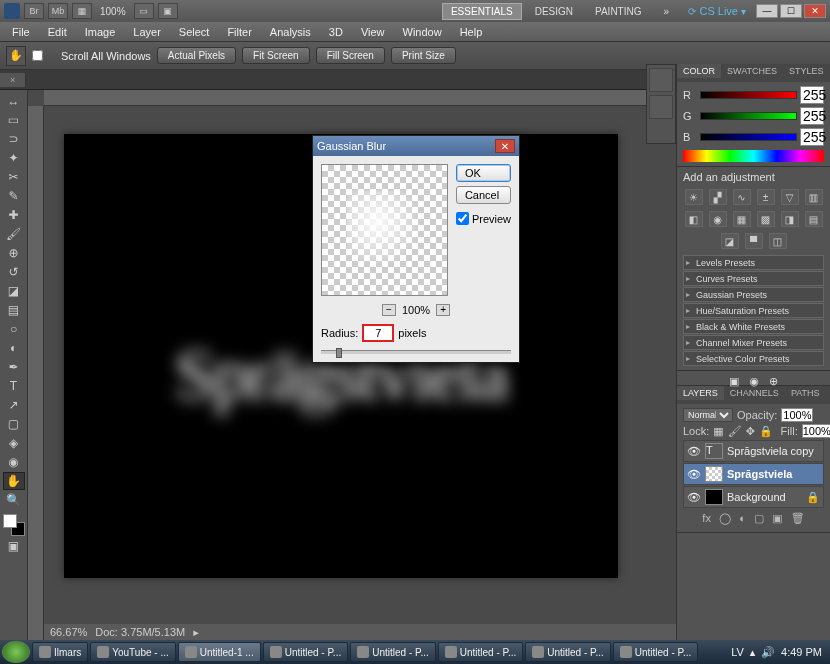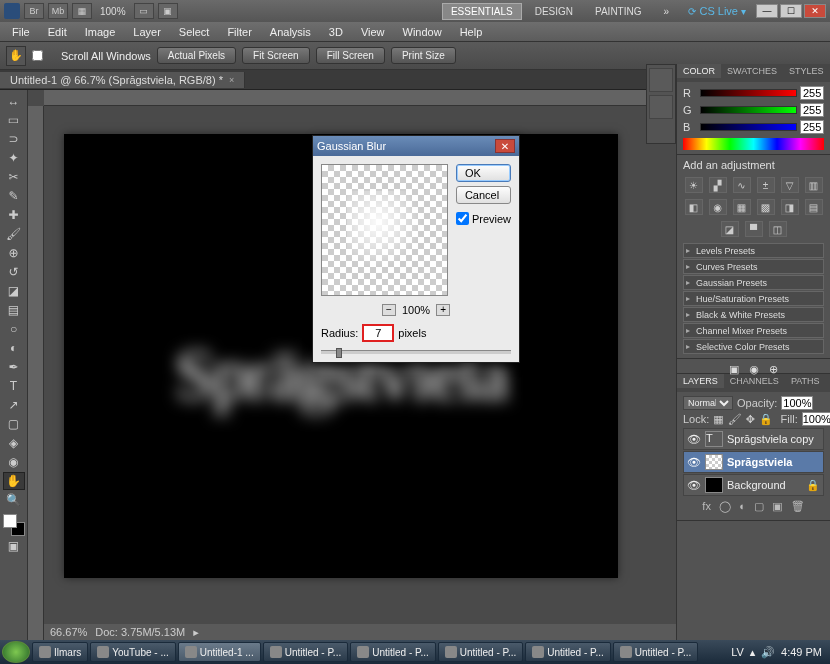--- a/index.html
+++ b/index.html
@@ -44,21 +44,21 @@
 .panel{border-bottom:1px solid #333}
 .panel .tabs{height:18px;background:#464646;display:flex;align-items:flex-start}
 .panel .tabs span{padding:2px 6px;font-size:9px;color:#bbb;text-transform:uppercase}
 .panel .tabs span.active{background:#535353;color:#eee}
 .panel .body{padding:4px 6px;font-size:9px;color:#ddd}
 .color-sliders{display:grid;grid-template-columns:14px 1fr 24px;gap:3px;align-items:center}
 .color-sliders .bar{height:8px;border:1px solid #333}
 .color-sliders .r{background:linear-gradient(to right,#000,#f00)}
 .color-sliders .g{background:linear-gradient(to right,#000,#0f0)}
 .color-sliders .b{background:linear-gradient(to right,#000,#00f)}
-.color-sliders .val{background:#fff;color:#000;text-align:center;border:1px solid #888;font-size:11px;padding:0 2px}
+.color-sliders .val{background:#fff;color:#000;text-align:center;border:1px solid #888;font-size:14px;padding:0 2px}
 .spectrum{height:12px;margin-top:4px;background:linear-gradient(to right,red,yellow,lime,cyan,blue,magenta,red)}
 .adj-body{font-size:9px}
 .adj-icons{display:flex;flex-wrap:wrap;gap:6px;margin:6px 0;justify-content:center}
 .adj-icons span{width:18px;height:16px;border:1px solid #666;background:#5a5a5a;display:flex;align-items:center;justify-content:center;font-size:10px;color:#ccc}
 .preset{height:15px;background:#4a4a4a;border:1px solid #666;margin-top:1px;padding:0 4px 0 12px;font-size:9px;color:#ddd;display:flex;align-items:center;position:relative}
 .preset:before{content:"▸";position:absolute;left:2px;font-size:8px;color:#aaa}
 .layers-opts{display:flex;align-items:center;gap:4px;font-size:9px;color:#ccc;margin-bottom:2px}
 .layers-opts select{font-size:9px;background:#666;color:#eee;border:1px solid #444;width:50px}
 .layers-opts .opv{background:#fff;color:#000;border:1px solid #888;width:32px;text-align:center}
 .layer-row{height:22px;display:flex;align-items:center;gap:4px;border:1px solid #444;background:#5a5a5a;margin-top:1px;padding:0 3px;font-size:9px;color:#eee}
@@ -138,21 +138,20 @@
       <span>Scroll All Windows</span>
     </label>
  <button class="btn">Actual Pixels</button>
  <button class="btn">Fit Screen</button>
  <button class="btn">Fill Screen</button>
  <button class="btn">Print Size</button>
 </div>
 
 <div class="doctab">
  <div class="tab">
-      <span>Untitled-1 @ 66.7% (Sprāgstviela, RGB/8) *</span>
       <span class="x">×</span>
     </div>
 </div>
 
 <div class="main">
  <div class="tools">
   <div class="tool">↔</div>
   <div class="tool">▭</div>
   <div class="tool">⊃</div>
   <div class="tool">✦</div>

